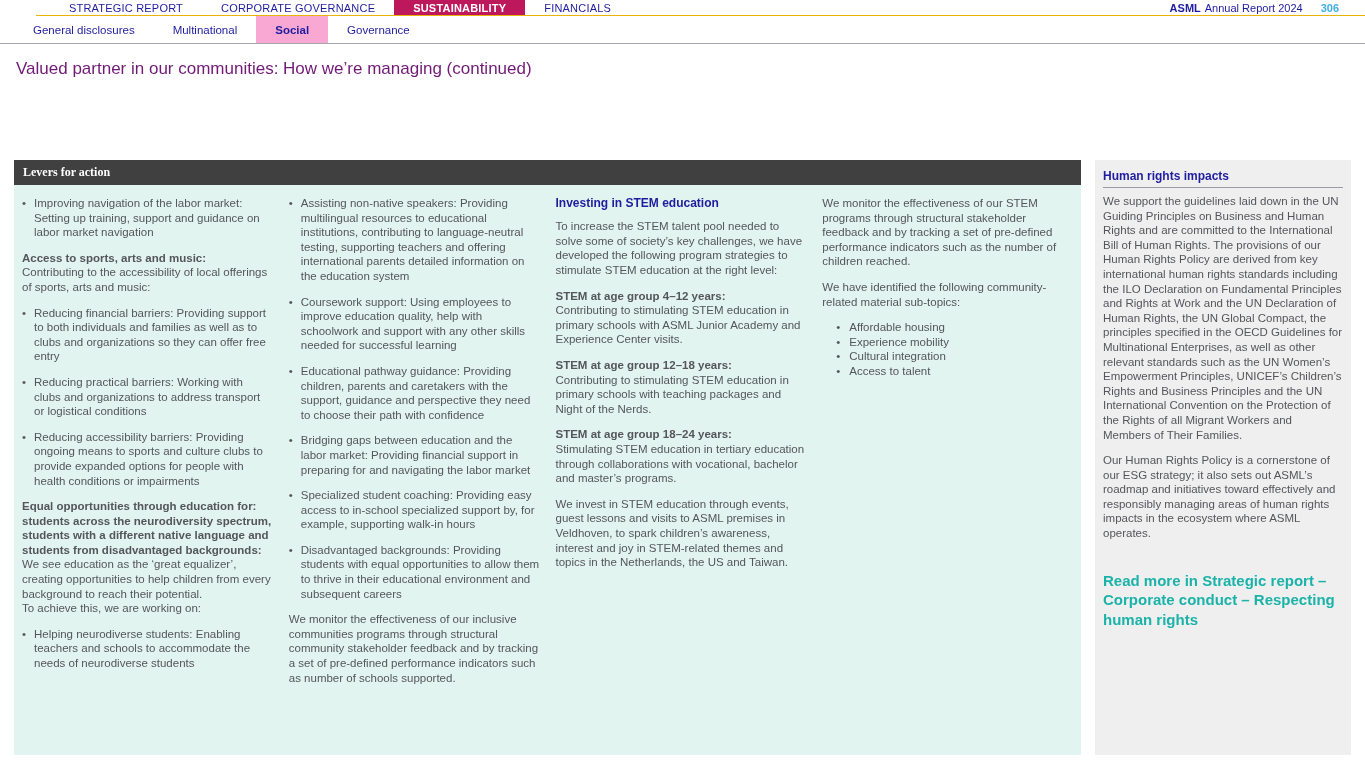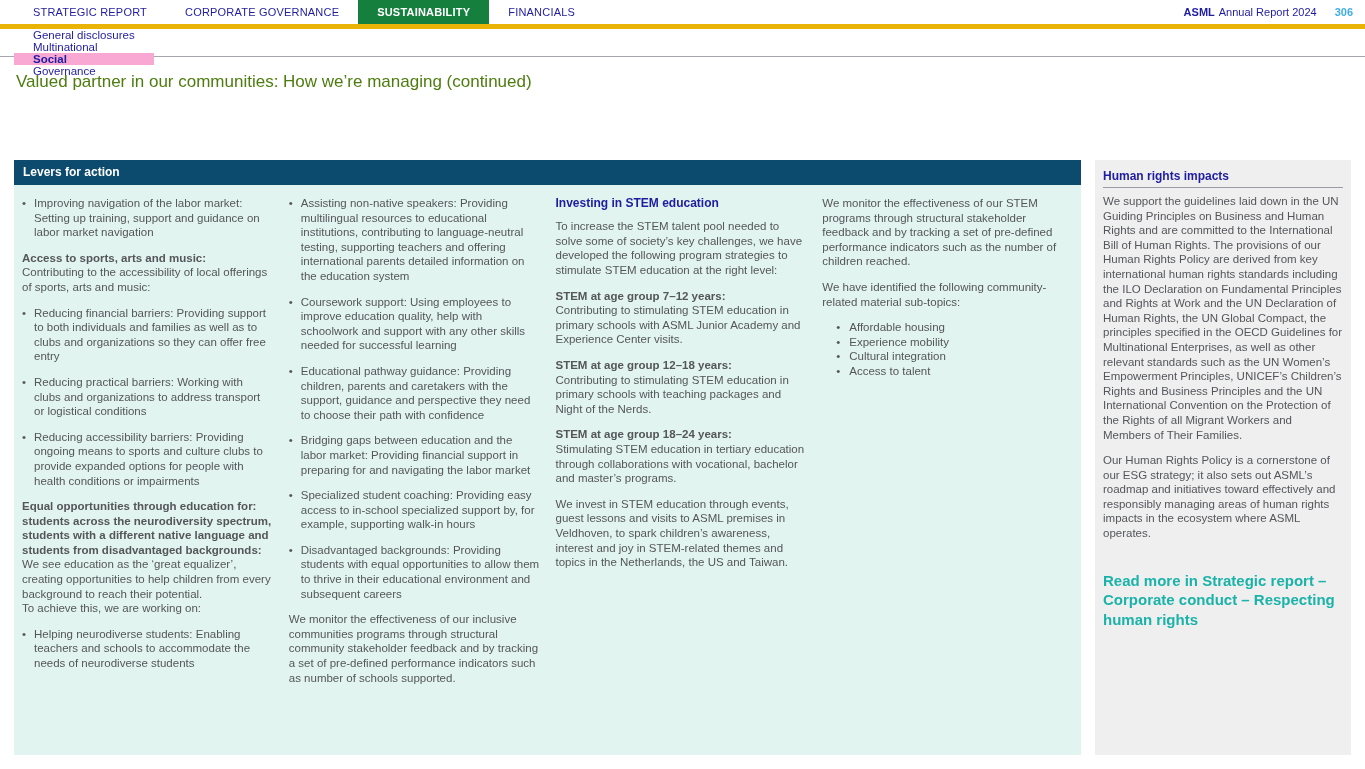--- a/index.html
+++ b/index.html
@@ -1,38 +1,38 @@
 <!DOCTYPE html>
 <html><head>
 <meta charset="utf-8">
 <style>
   * { box-sizing: border-box; margin: 0; padding: 0; }
   html,body { width:1365px; height:769px; background:#fff; font-family:"Liberation Sans", sans-serif; -webkit-font-smoothing:antialiased; }
 
   
-  .topnav { height:29px; display:flex; align-items:stretch; border-bottom:5px solid #eab308; }
+  .topnav { height:16px; display:flex; align-items:stretch; border-bottom:1px solid #eab308;margin-left:36px; }
   .tn-items { display:flex; align-items:stretch; margin-left:14px; }
   .tn-item { display:flex; align-items:center; padding:0 19px; font-size:11px; letter-spacing:.2px; color:#1F1C9F; cursor:pointer; white-space:nowrap; }
-  .tn-item.active { background:#15803d; color:#fff; font-weight:bold; }
-  .tn-right { margin-left:auto; display:flex; align-items:center; padding-right:12px; font-size:11px; color:#1F1C9F; gap:4px; }
+  .tn-item.active { background:#be185d; color:#fff; font-weight:bold; }
+  .tn-right { margin-left:auto; display:flex; align-items:center; padding-right:26px; font-size:11px; color:#1F1C9F; gap:4px; }
   .tn-right .brand { font-weight:bold; }
   .tn-right .pagenum { color:#3FAEE2; font-weight:bold; margin-left:14px; }
 
   
   .subnav { height:28px; display:flex; align-items:stretch; border-bottom:1px solid #A6A6AF; }
-  .sn-items { display:flex; align-items:stretch; margin-left:14px;flex-direction:column; }
+  .sn-items { display:flex; align-items:stretch; margin-left:14px; }
   .sn-item { display:flex; align-items:center; padding:0 19px; font-size:11.5px; color:#1F1C9F; cursor:pointer; white-space:nowrap; }
   .sn-item.active { background:#f9a8d4; font-weight:bold; }
 
   
-  .page-title { margin:15px 0 0 16px; font-size:17px; font-weight:normal; color:#4d7c0f; }
+  .page-title { margin:15px 0 0 16px; font-size:17px; font-weight:normal; color:#701a75; }
 
   
   .levers { position:absolute; top:160px; left:14px; width:1067px; }
-  .levers-header { height:25px; line-height:25px; background:#0c4a6e; color:#fff; font-weight:bold; font-size:12px; padding-left:9px; }
+  .levers-header { height:25px; line-height:25px; background:#404040; color:#fff; font-weight:bold; font-size:12px; padding-left:9px;font-family:Liberation Serif, serif; }
   .levers-body { background:#E2F4F0; min-height:570px; padding:11px 8px 14px 8px; display:flex; gap:16px; }
   .col { flex:1 1 0; font-size:11.5px; line-height:1.27; color:#54565A; }
 
   .blk { margin-bottom:11px; }
   .blk.h3 { color:#1F1C9F; font-weight:bold; font-size:12px; margin-bottom:8px; }
   .bullet { display:flex; }
   .bullet .marker { flex:0 0 12px; }
   .lead-block { display:block; }
   .line2 { display:block; }
   .sublist { margin-left:14px; }
@@ -122,21 +122,21 @@
         </div>
         <div class="blk bullet">
           <span class="marker">•</span>
           <span>Disadvantaged backgrounds: Providing students with equal opportunities to allow them to thrive in their educational environment and subsequent careers</span>
         </div>
         <div class="blk para"><span>We monitor the effectiveness of our inclusive communities programs through structural community stakeholder feedback and by tracking a set of pre-defined performance indicators such as number of schools supported.</span></div>
       </div>
       <div class="col">
         <div class="blk h3">Investing in STEM education</div>
         <div class="blk para"><span>To increase the STEM talent pool needed to solve some of society’s key challenges, we have developed the following program strategies to stimulate STEM education at the right level:</span></div>
-        <div class="blk para"><strong class="lead-block">STEM at age group 7–12 years:</strong><span>Contributing to stimulating STEM education in primary schools with ASML Junior Academy and Experience Center visits.</span></div>
+        <div class="blk para"><strong class="lead-block">STEM at age group 4–12 years:</strong><span>Contributing to stimulating STEM education in primary schools with ASML Junior Academy and Experience Center visits.</span></div>
         <div class="blk para"><strong class="lead-block">STEM at age group 12–18 years:</strong><span>Contributing to stimulating STEM education in primary schools with teaching packages and Night of the Nerds.</span></div>
         <div class="blk para"><strong class="lead-block">STEM at age group 18–24 years:</strong><span>Stimulating STEM education in tertiary education through collaborations with vocational, bachelor and master’s programs.</span></div>
         <div class="blk para"><span>We invest in STEM education through events, guest lessons and visits to ASML premises in Veldhoven, to spark children’s awareness, interest and joy in STEM-related themes and topics in the Netherlands, the US and Taiwan.</span></div>
       </div>
       <div class="col">
         <div class="blk para"><span>We monitor the effectiveness of our STEM programs through structural stakeholder feedback and by tracking a set of pre-defined performance indicators such as the number of children reached.</span></div>
         <div class="blk para"><span>We have identified the following community-related material sub-topics:</span></div>
         <div class="blk sublist">
           <div class="bullet">
             <span class="marker">•</span>

